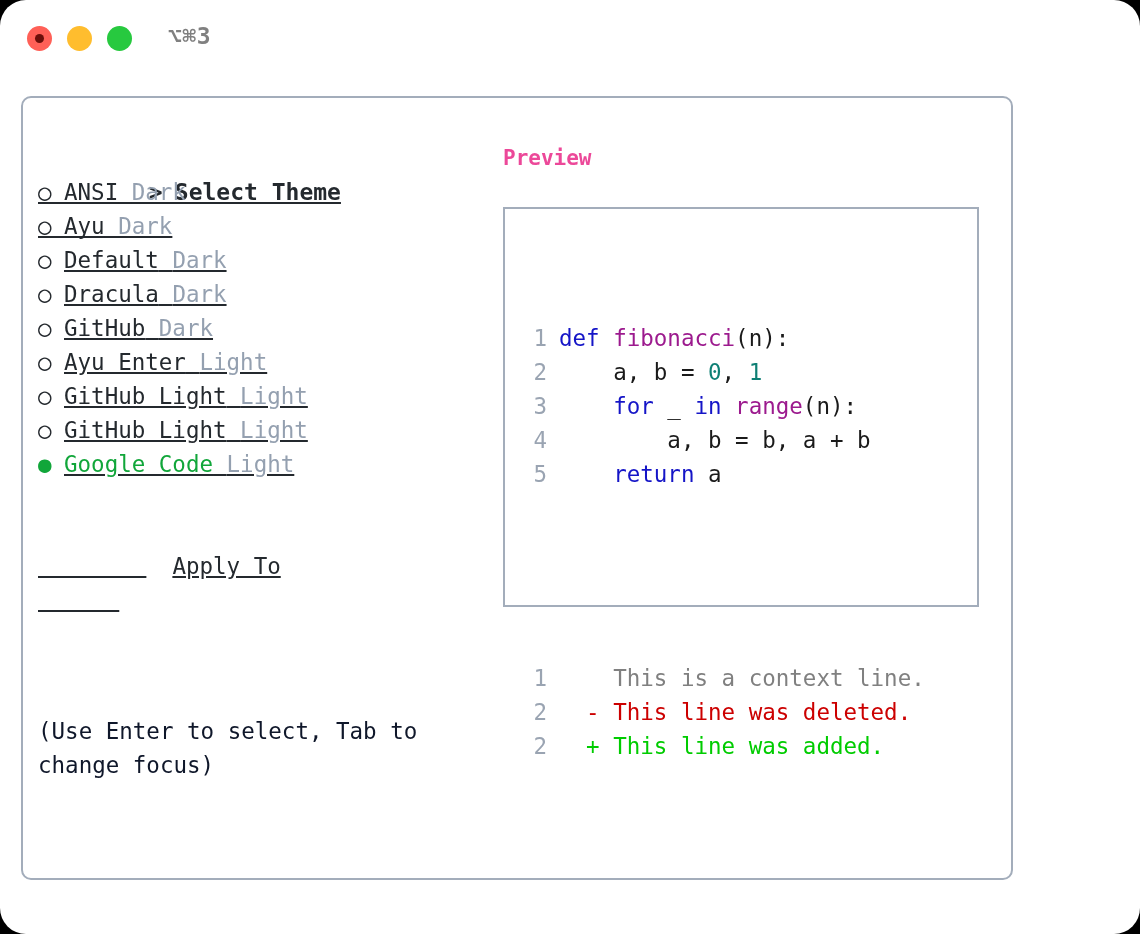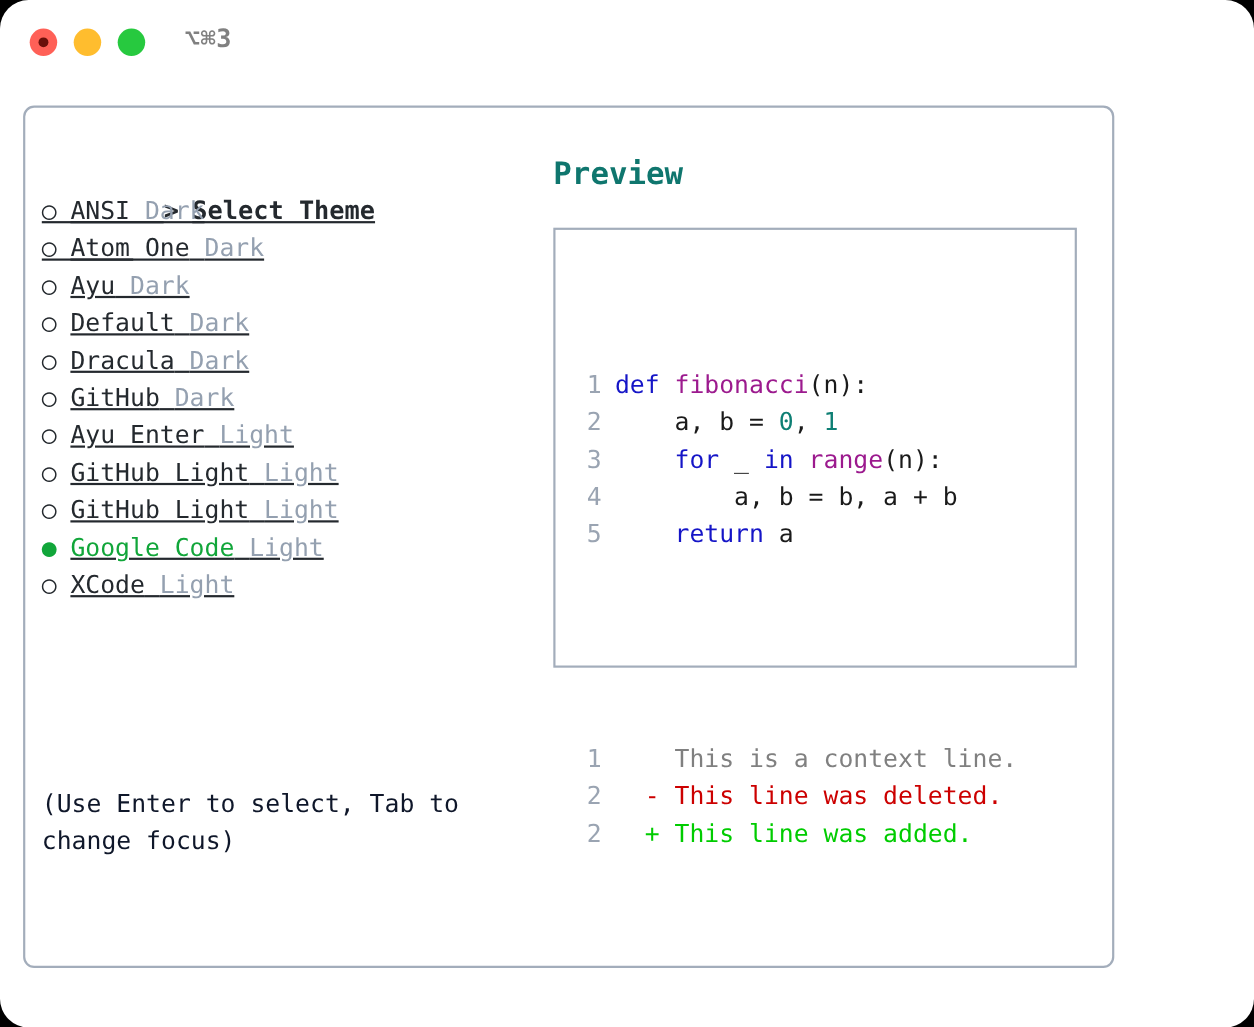--- a/index.html
+++ b/index.html
@@ -125,40 +125,40 @@
   }
 
   
   #preview-column {
     position: absolute;
     left: 480px;
     top: 43px;
     width: 490px;
   }
   #preview-title {
-    font-size: 28px;
+    font-size: 21px;
     font-weight: bold;
-    color: #0f766e;
+    color: #ec4899;
     line-height: 34px;
     white-space: pre;
   }
   #preview-box {
     position: absolute;
     left: 0;
     top: 66px;
     width: 476px;
     height: 400px;
     border: 2px solid #a3adbb;
     background: #ffffff;
     box-sizing: border-box;
   }
   #code-area {
     position: absolute;
     left: 18px;
-    top: 56px;
+    top: 44px;
     font-size: 22.5px;
     line-height: 34px;
     white-space: pre;
   }
   .code-line { height: 34px; white-space: pre; }
   .lineno {
     display: inline-block;
     width: 24px;
     text-align: right;
     color: #9aa4b2;
@@ -187,34 +187,35 @@
   </div>
 
   <div id="main-panel">
 
     <div id="theme-column">
       <div class="row header">
         <span class="marker caret">&gt;</span><span>Select Theme</span>
       </div>
       <div id="theme-rows">
           <div class="row"><span class="marker empty">○</span><span class="label">ANSI</span> <span class="variant">Dark</span></div>
-          <div class="row"><span class="marker empty">○</span><span class="label">Atom One</span> <span class="variant">Dark</span></div>
           <div class="row"><span class="marker empty">○</span><span class="label">Ayu</span> <span class="variant">Dark</span></div>
           <div class="row"><span class="marker empty">○</span><span class="label">Default</span> <span class="variant">Dark</span></div>
           <div class="row"><span class="marker empty">○</span><span class="label">Dracula</span> <span class="variant">Dark</span></div>
           <div class="row"><span class="marker empty">○</span><span class="label">GitHub</span> <span class="variant">Dark</span></div>
           <div class="row"><span class="marker empty">○</span><span class="label">Ayu Enter</span> <span class="variant">Light</span></div>
           <div class="row"><span class="marker empty">○</span><span class="label">GitHub Light</span> <span class="variant">Light</span></div>
           <div class="row"><span class="marker empty">○</span><span class="label">GitHub Light</span> <span class="variant">Light</span></div>
           <div class="row selected"><span class="marker filled">●</span><span class="label">Google Code</span> <span class="variant">Light</span></div>
-          <div class="row"><span class="marker empty">○</span><span class="label">XCode</span> <span class="variant">Light</span></div>
         </div>
 
       <div class="spacer-row"></div>
 
+      <div class="row">
+        <span class="marker"> </span><span>Apply To</span>
+      </div>
     </div>
 
     <div id="hint-text">(Use Enter to select, Tab to change focus)</div>
 
     <div id="preview-column">
       <div id="preview-title">Preview</div>
       <div id="preview-box">
         <div id="code-area">
           <div id="code-lines"><div class="code-line"><span class="lineno">1</span><span class="tok-kw">def</span><span class="tok-txt"> </span><span class="tok-fn">fibonacci</span><span class="tok-txt">(n):</span></div><div class="code-line"><span class="lineno">2</span><span class="tok-txt">    a, b = </span><span class="tok-num">0</span><span class="tok-txt">, </span><span class="tok-num">1</span></div><div class="code-line"><span class="lineno">3</span><span class="tok-txt">    </span><span class="tok-kw">for</span><span class="tok-txt"> _ </span><span class="tok-kw">in</span><span class="tok-txt"> </span><span class="tok-fn">range</span><span class="tok-txt">(n):</span></div><div class="code-line"><span class="lineno">4</span><span class="tok-txt">        a, b = b, a + b</span></div><div class="code-line"><span class="lineno">5</span><span class="tok-txt">    </span><span class="tok-kw">return</span><span class="tok-txt"> a</span></div></div>
           <div class="code-line"> </div>

